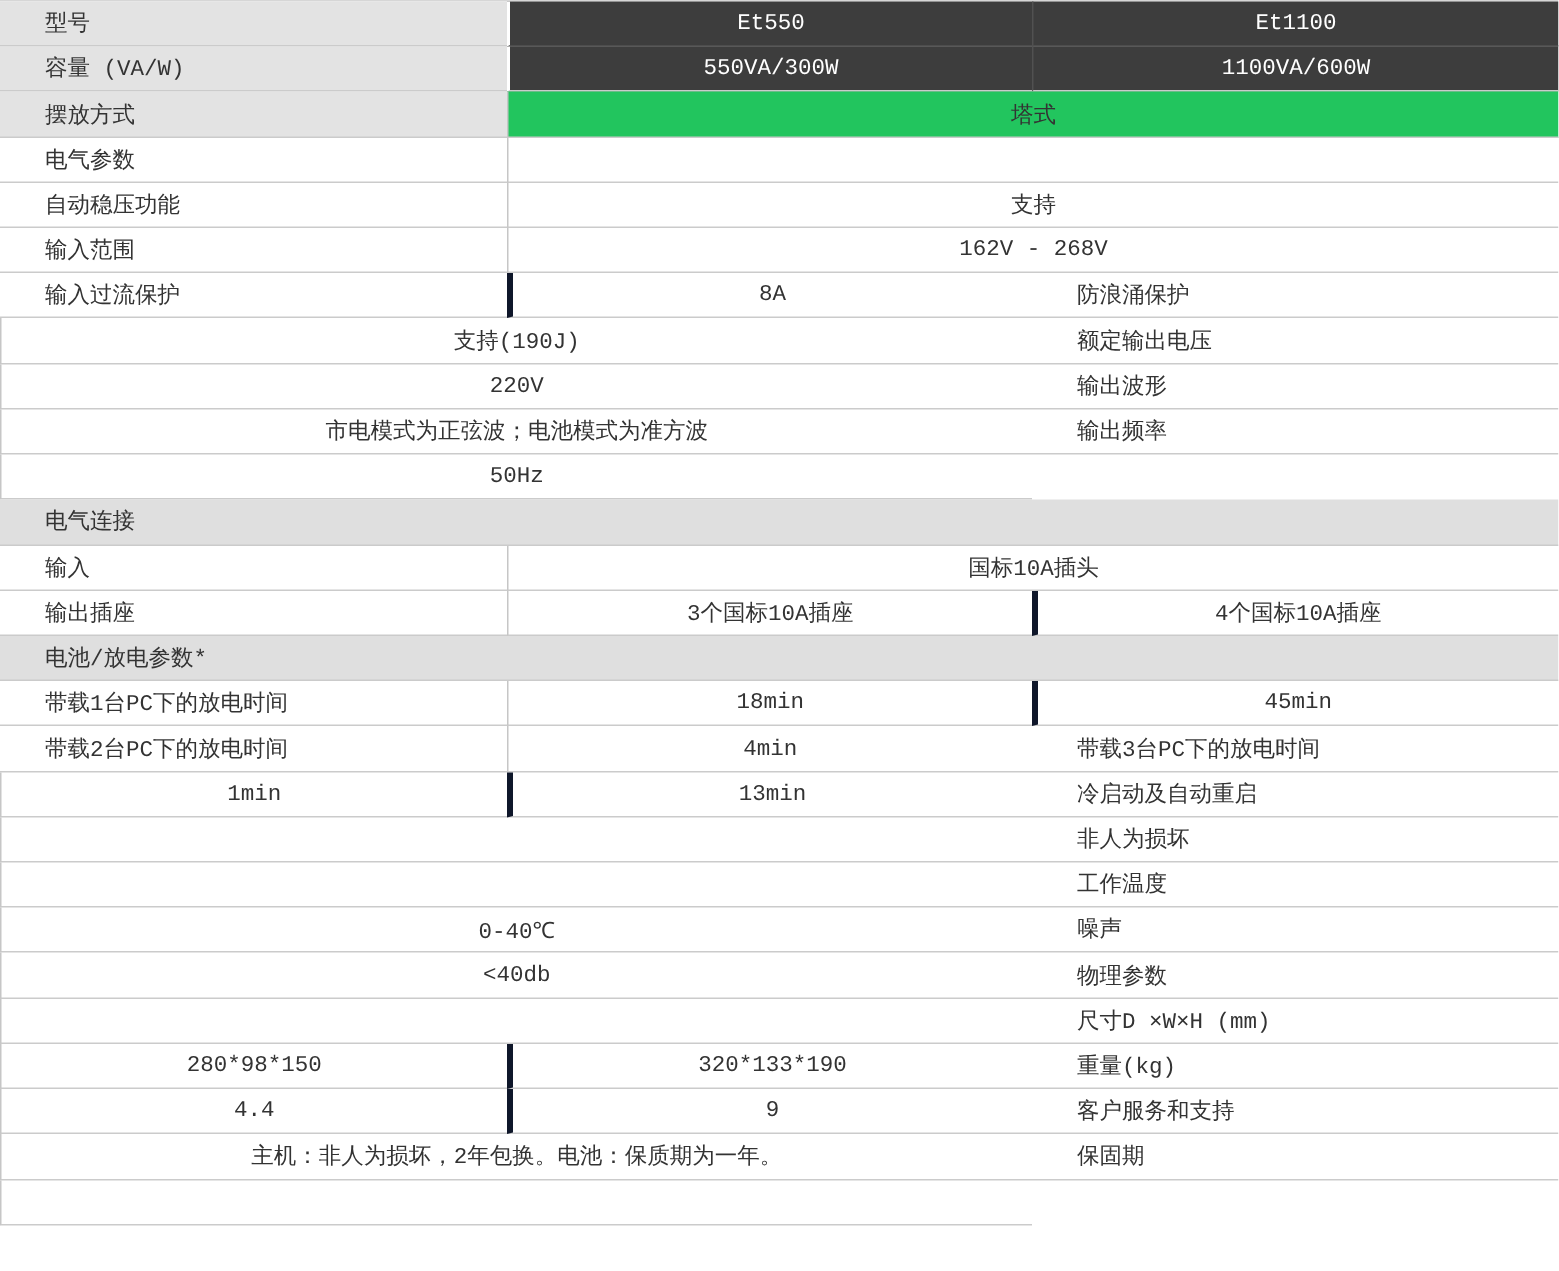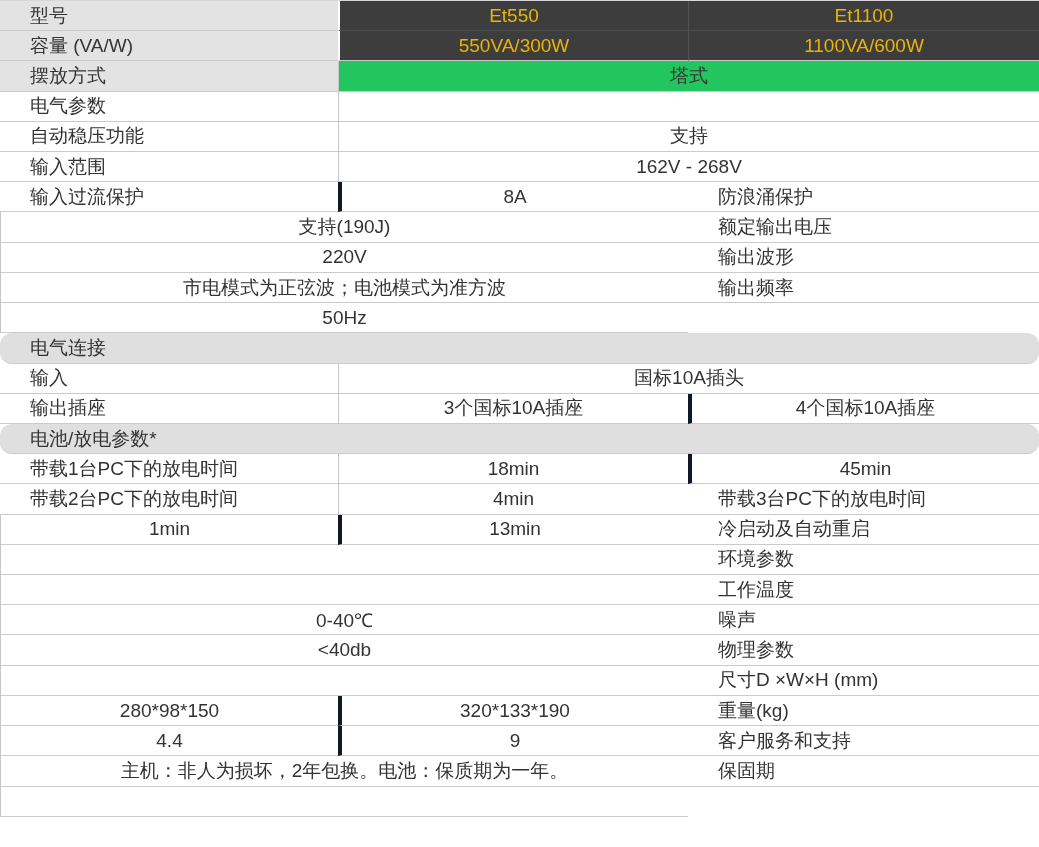--- a/index.html
+++ b/index.html
@@ -2,38 +2,38 @@
 <html><head>
 <meta charset="utf-8">
 <style>
   html,body{margin:0;padding:0;background:#ffffff;}
   .spec-table{
     width:1039px;height:847px;
     display:grid;
     grid-template-columns:338px 350px 351px;
     grid-template-rows:repeat(28,1fr);
     background:#ffffff;
-    font-family:Liberation Sans, sans-serif;
-    font-size:19px;color:#333333;
+    font-family:Liberation Mono, monospace;
+    font-size:15px;color:#333333;
     border-top:1px solid #d6d6d6;
     box-sizing:border-box;
   }
   .c{display:flex;align-items:center;border-bottom:1px solid #cbcbcb;box-sizing:border-box;overflow:hidden;white-space:nowrap;}
   .lb{padding-left:30px;justify-content:flex-start;}
   .v1{justify-content:center;text-align:center;border-left:1px solid #c6c6c6;}
   .v2{justify-content:center;text-align:center;border-left:4px solid #0f172a;}
   .vs{grid-column:span 2;justify-content:center;text-align:center;border-left:1px solid #c6c6c6;}
   .g{background:#e3e3e3;}
   .gbg{background:#22c55e;}
-  .dk{background:#3d3d3d;color:#eab308;}
+  .dk{background:#3d3d3d;color:#ffffff;}
   .dk.v1{border-left:2px solid #ffffff;}
   .dk.v2{border-left:1px solid #515151;}
   .dkb{border-bottom-color:#4d4d4d;}
   .full{grid-column:1 / -1;padding-left:30px;justify-content:flex-start;}
-  .sec{background:#dfdfdf;border-radius:12px;}
+  .sec{background:#dfdfdf;}
 </style>
 </head>
 <body>
 
 <div class="spec-table">
 
   <div class="c lb g">型号</div>
   <div class="c v1 dk dkb">Et550</div>
   <div class="c v2 dk dkb">Et1100</div>
 
@@ -86,21 +86,21 @@
   <div class="c lb">带载2台PC下的放电时间</div>
   <div class="c v1">4min</div>
 
   <div class="c lb">带载3台PC下的放电时间</div>
   <div class="c v1">1min</div>
   <div class="c v2">13min</div>
 
   <div class="c lb">冷启动及自动重启</div>
   <div class="c vs"></div>
 
-  <div class="c lb">环境参数</div>
+  <div class="c lb">非人为损坏</div>
   <div class="c vs"></div>
 
   <div class="c lb">工作温度</div>
   <div class="c vs">0-40℃</div>
 
   <div class="c lb">噪声</div>
   <div class="c vs">&lt;40db</div>
 
   <div class="c lb">物理参数</div>
   <div class="c vs"></div>

